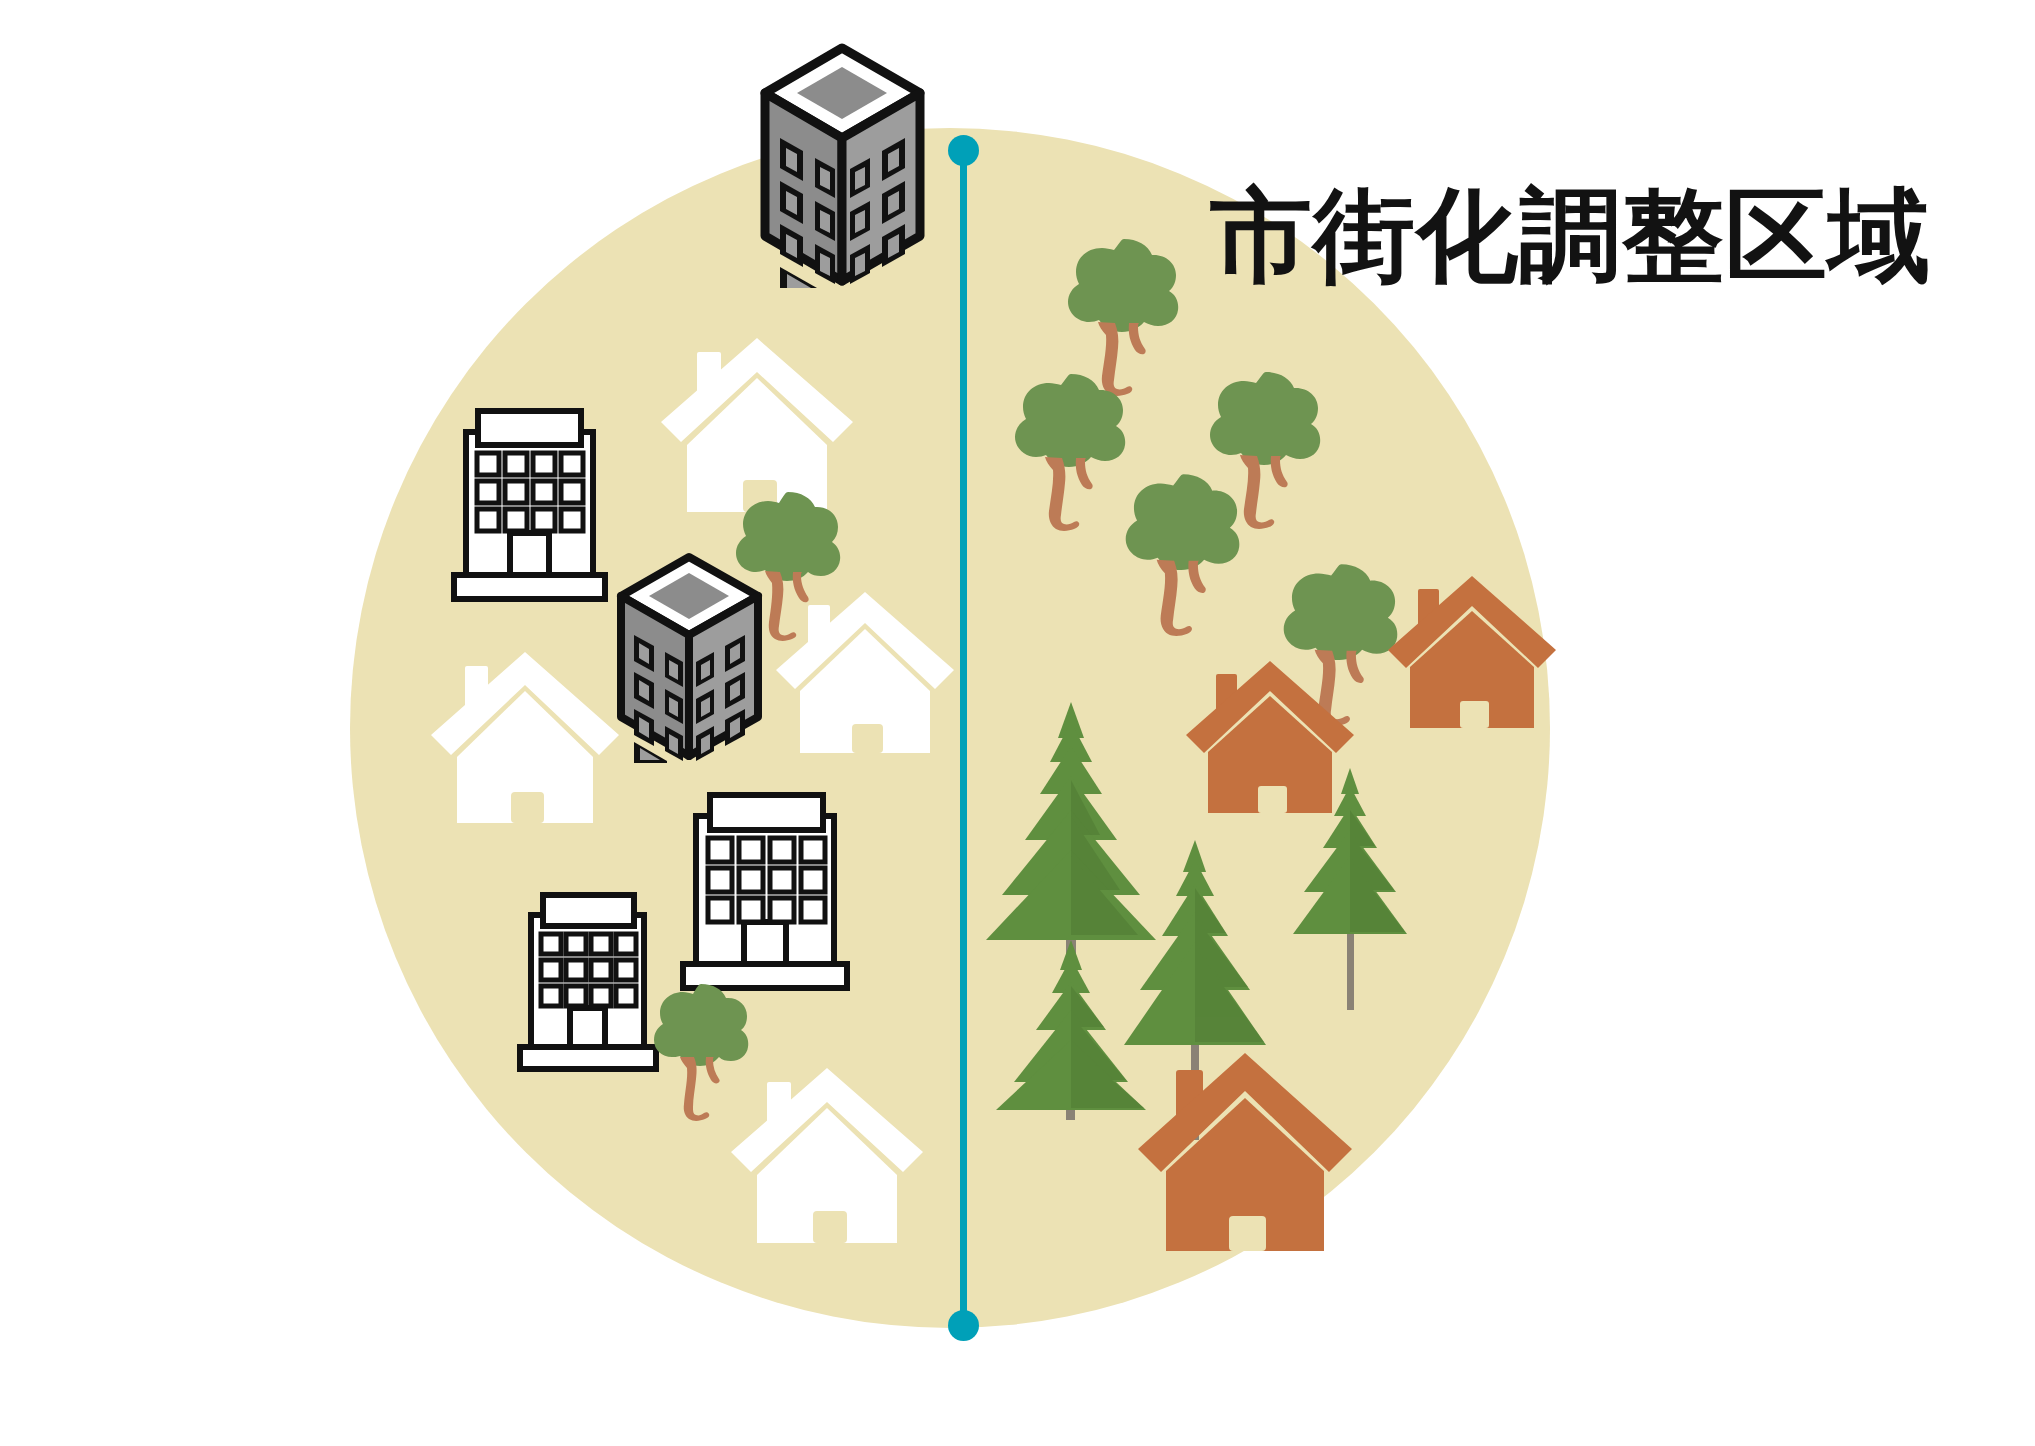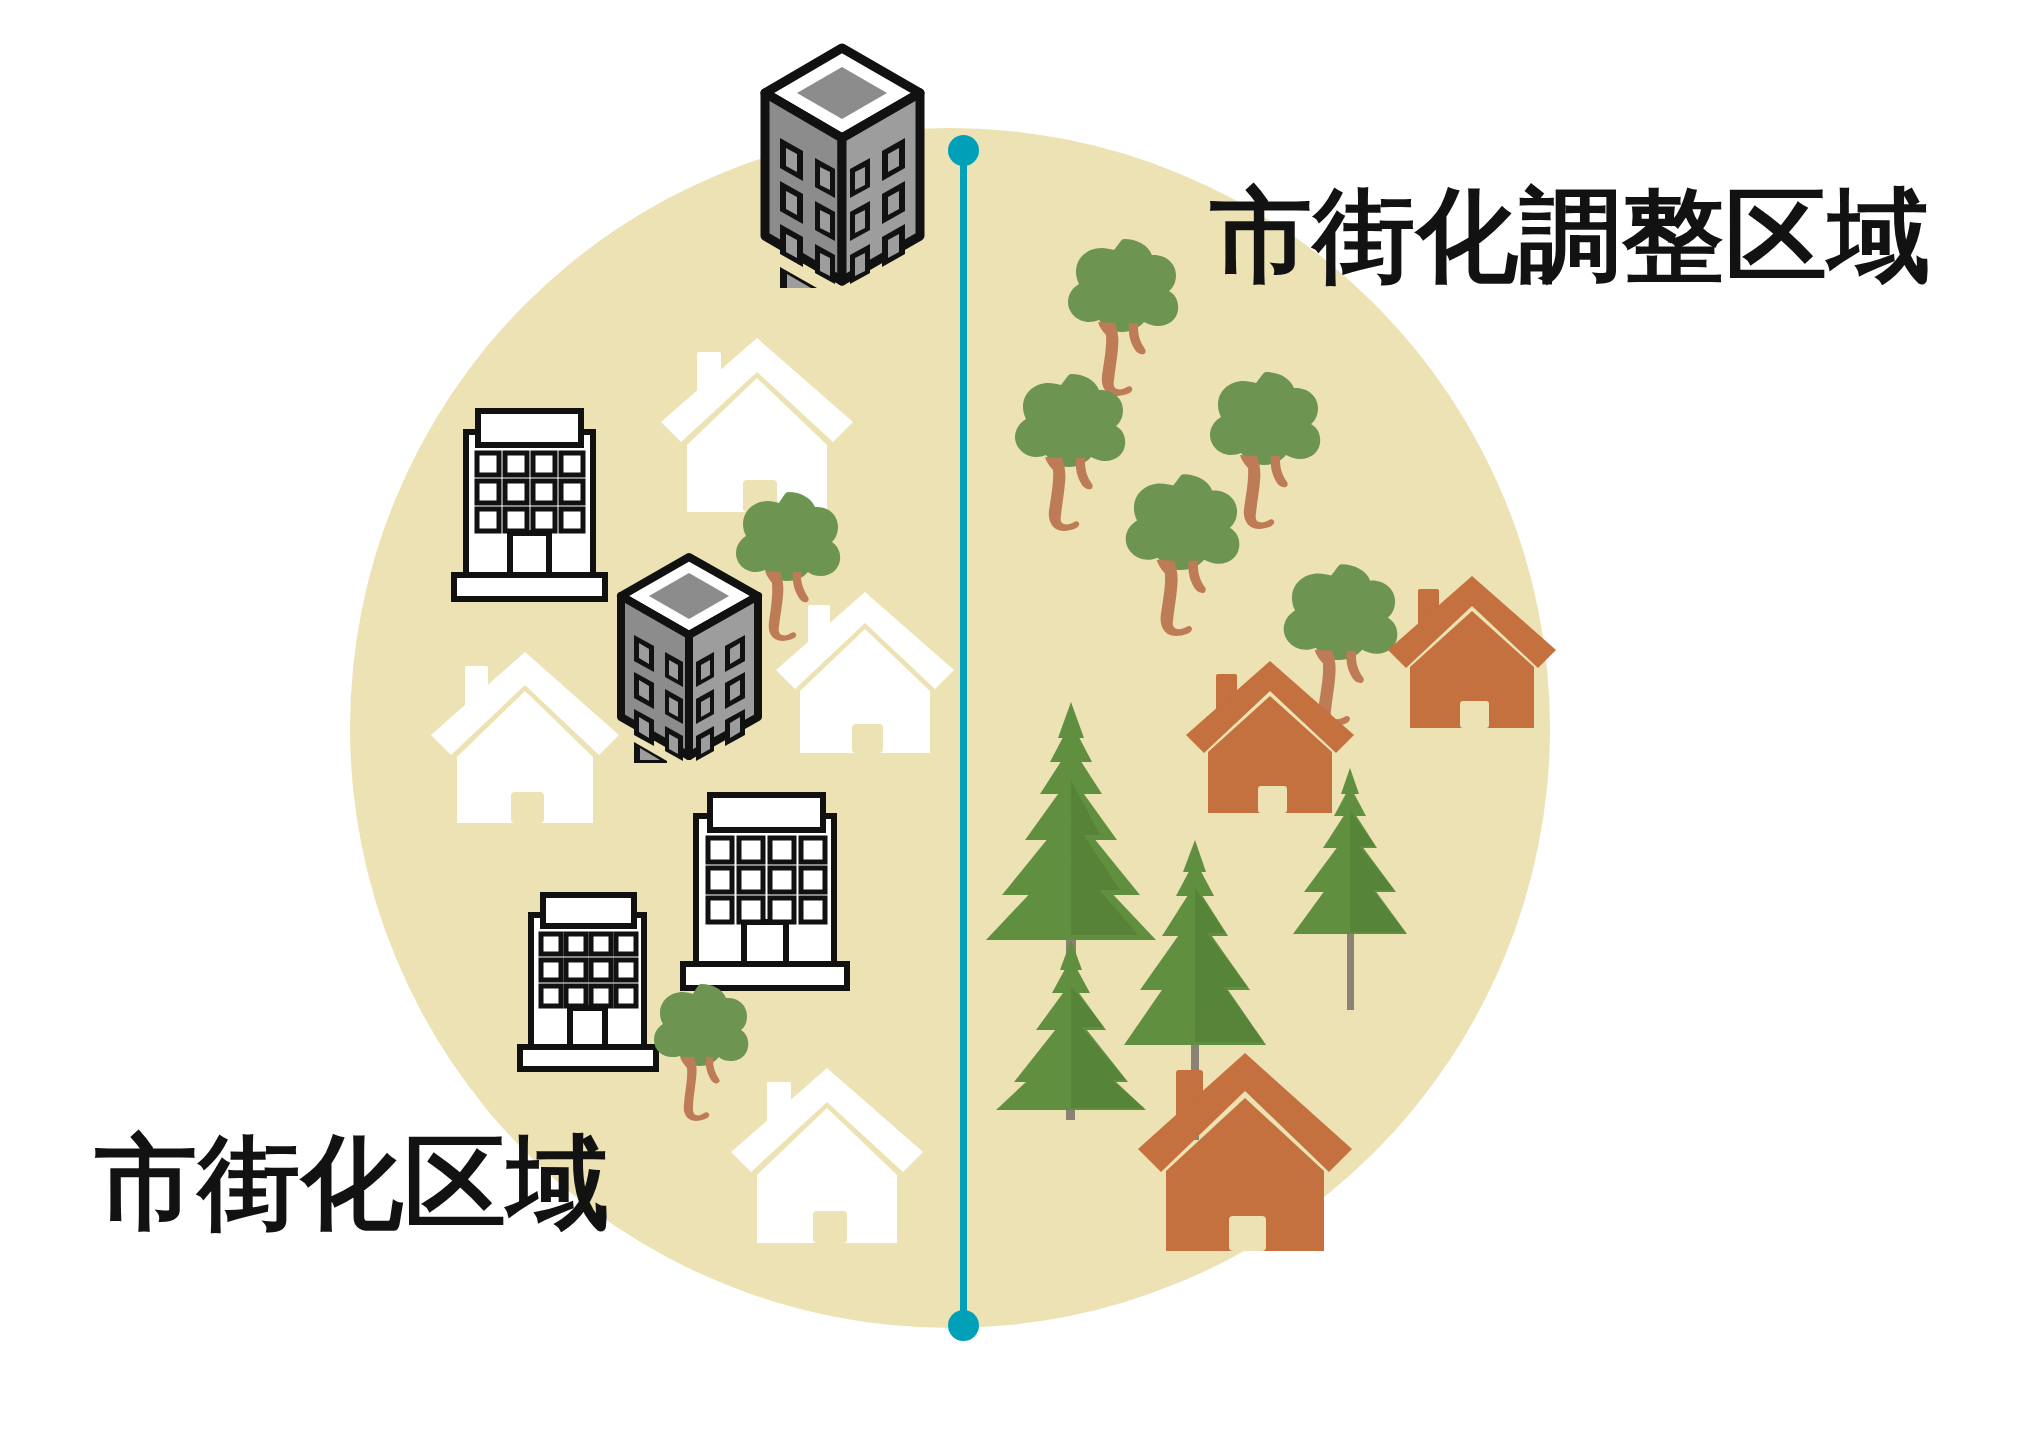--- a/index.html
+++ b/index.html
@@ -392,15 +392,14 @@
       </svg>
     </div>
   </div>
 
   <div class="divider-line" style="left:960px;top:148px;width:7px;height:1180px;"></div>
   <div class="divider-dot" style="left:948px;top:135px;width:31px;height:31px;"></div>
   <div class="divider-dot" style="left:948px;top:1310px;width:31px;height:31px;"></div>
 
   <div class="zone-label" style="left:1210px;top:185px;font-size:102px;">市街化調整区域</div>
 
-  <div class="zone-label" style="left:95px;top:1132px;font-size:102px;">市街化区域</div>
 
 </div>
 
 </body></html>

